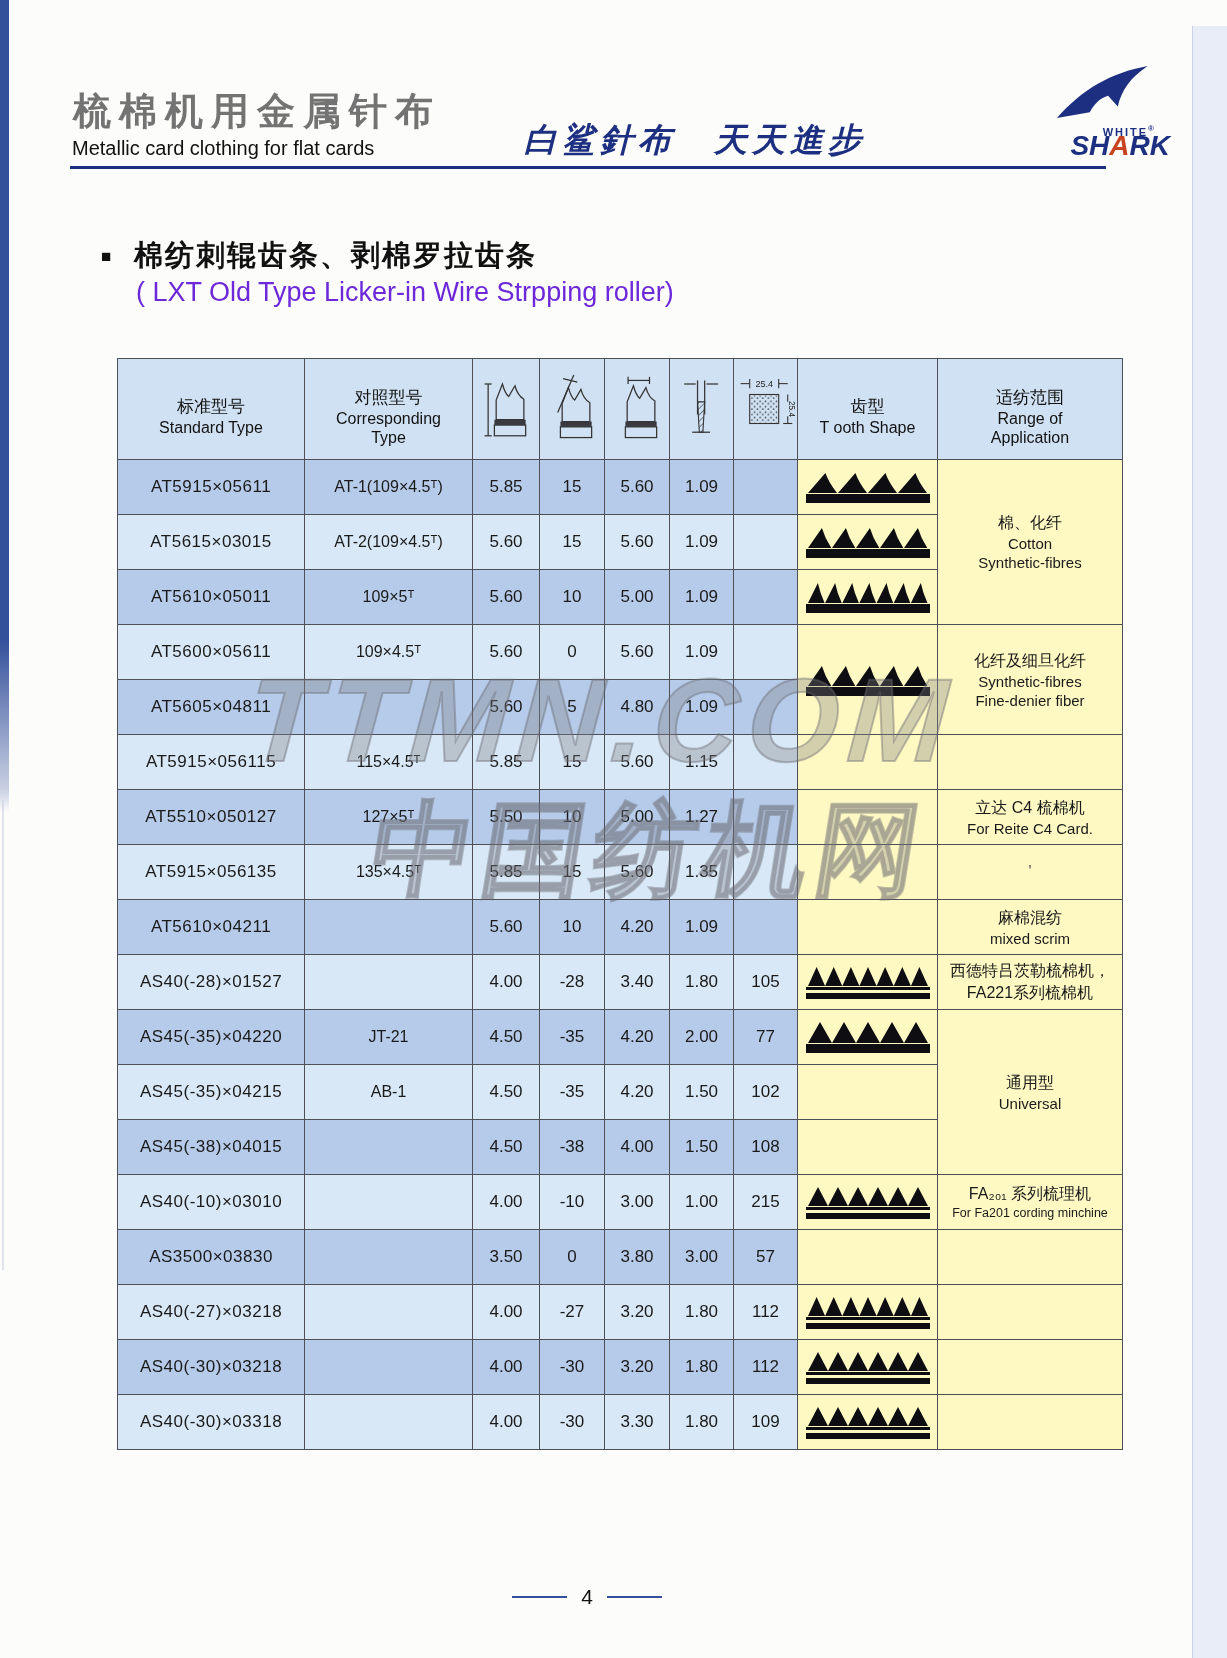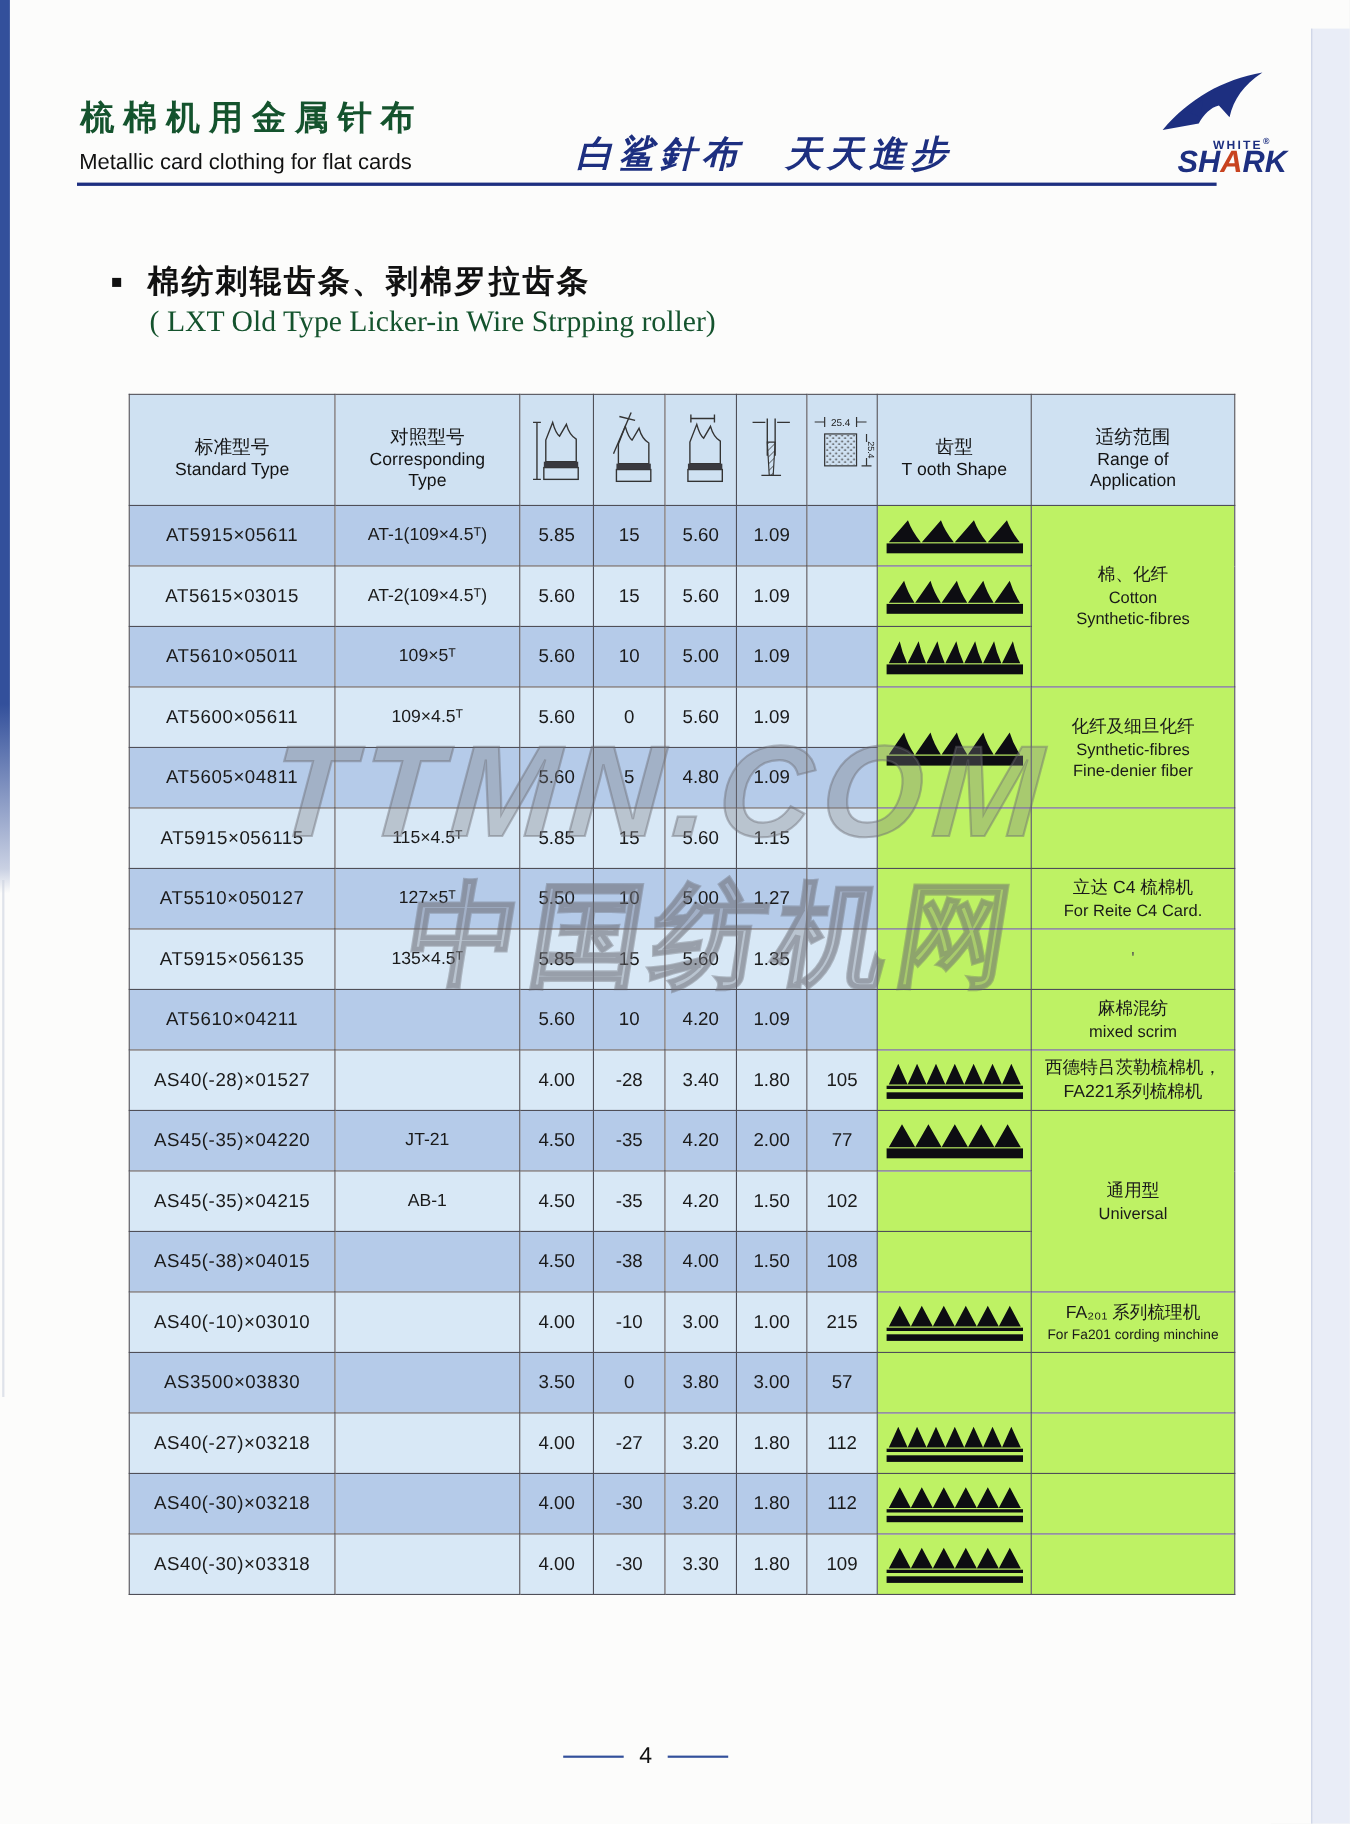--- a/index.html
+++ b/index.html
@@ -6,46 +6,46 @@
   body{background:#e8e8e8;font-family:"Liberation Sans",sans-serif;}
   .page{position:relative;width:1227px;height:1658px;background:#fcfcfb;overflow:hidden;margin:0 auto;color:#1a1a1a;}
 
   
   .left-band{position:absolute;left:0;top:0;width:9px;height:812px;
     background:linear-gradient(#33509b 0 640px,#33509b 640px,rgba(51,80,155,.25) 790px,rgba(51,80,155,0));}
   .left-band-tail{position:absolute;left:2px;top:800px;width:2px;height:470px;background:#ccd2e0;opacity:.6;}
   .right-strip{position:absolute;left:1192px;top:26px;width:35px;height:1632px;background:#e9edf7;border-left:1px solid #c9d2e4;}
 
   
-  .title-cn{position:absolute;left:73px;top:86px;font-size:31px;font-weight:bold;letter-spacing:8px;color:#14532d;}
+  .title-cn{position:absolute;left:73px;top:86px;font-size:38px;font-weight:bold;letter-spacing:8px;color:#737373;}
   .title-en{position:absolute;left:72px;top:137px;font-size:20px;color:#111;}
   .slogan{position:absolute;left:524px;top:118px;font-size:33px;font-weight:bold;font-style:italic;
     color:#1d2f80;letter-spacing:5px;font-family:Liberation Serif, serif;}
   .header-rule{position:absolute;left:70px;top:166px;width:1036px;height:3px;background:#1d2f80;}
 
   .logo{position:absolute;left:1030px;top:64px;width:140px;text-align:right;}
   .logo .white-line{font-size:11px;font-weight:bold;color:#1d2f80;letter-spacing:2px;margin-right:14px;position:relative;top:4px;}
   .logo .reg{font-size:8px;vertical-align:super;color:#1d2f80;}
   .logo .shark-line{font-size:28px;font-weight:900;font-style:italic;color:#1d2f80;letter-spacing:0px;line-height:24px;}
   .logo .shark-a{color:#c8431f;}
 
   
   .sec-bullet{position:absolute;left:101px;top:247px;font-size:17px;color:#111;}
   .sec-title{position:absolute;left:134px;top:236px;font-size:29px;font-weight:bold;letter-spacing:2px;color:#111;}
-  .sec-subtitle{position:absolute;left:136px;top:277px;font-size:27px;color:#14532d;font-family:Liberation Serif, serif;}
+  .sec-subtitle{position:absolute;left:136px;top:277px;font-size:27px;color:#6d28d9;}
 
   
   .spec-table-wrap{position:absolute;left:117px;top:358px;}
   table.spec{border-collapse:collapse;table-layout:fixed;width:1005px;}
   table.spec th,table.spec td{border:1px solid #4f4f58;padding:0;text-align:center;vertical-align:middle;overflow:hidden;}
   table.spec thead th{height:100px;background:#cfe1f2;font-weight:normal;}
   table.spec tbody tr{height:55px;}
   td.light{background:#d8e8f6;}
   td.dark{background:#b5cbe9;}
-  td.tooth,td.app{background:#bef264;}
+  td.tooth,td.app{background:#fef9c3;}
   .hdr-cn{font-size:17px;color:#131313;margin-top:14px;}
   .hdr-en{font-size:16px;color:#131313;line-height:19px;}
   td.std{font-size:17px;letter-spacing:.5px;}
   td.corr{font-size:16px;}
   td.num{font-size:17px;}
   td.app .cn{font-size:16px;line-height:22px;}
   td.app .en{font-size:15px;line-height:19px;}
   td.app .en-sm{font-size:12.5px;line-height:16px;}
   td.app .tick{font-size:16px;color:#555;line-height:16px;}
   .icon-svg{display:block;margin:0 auto;}

